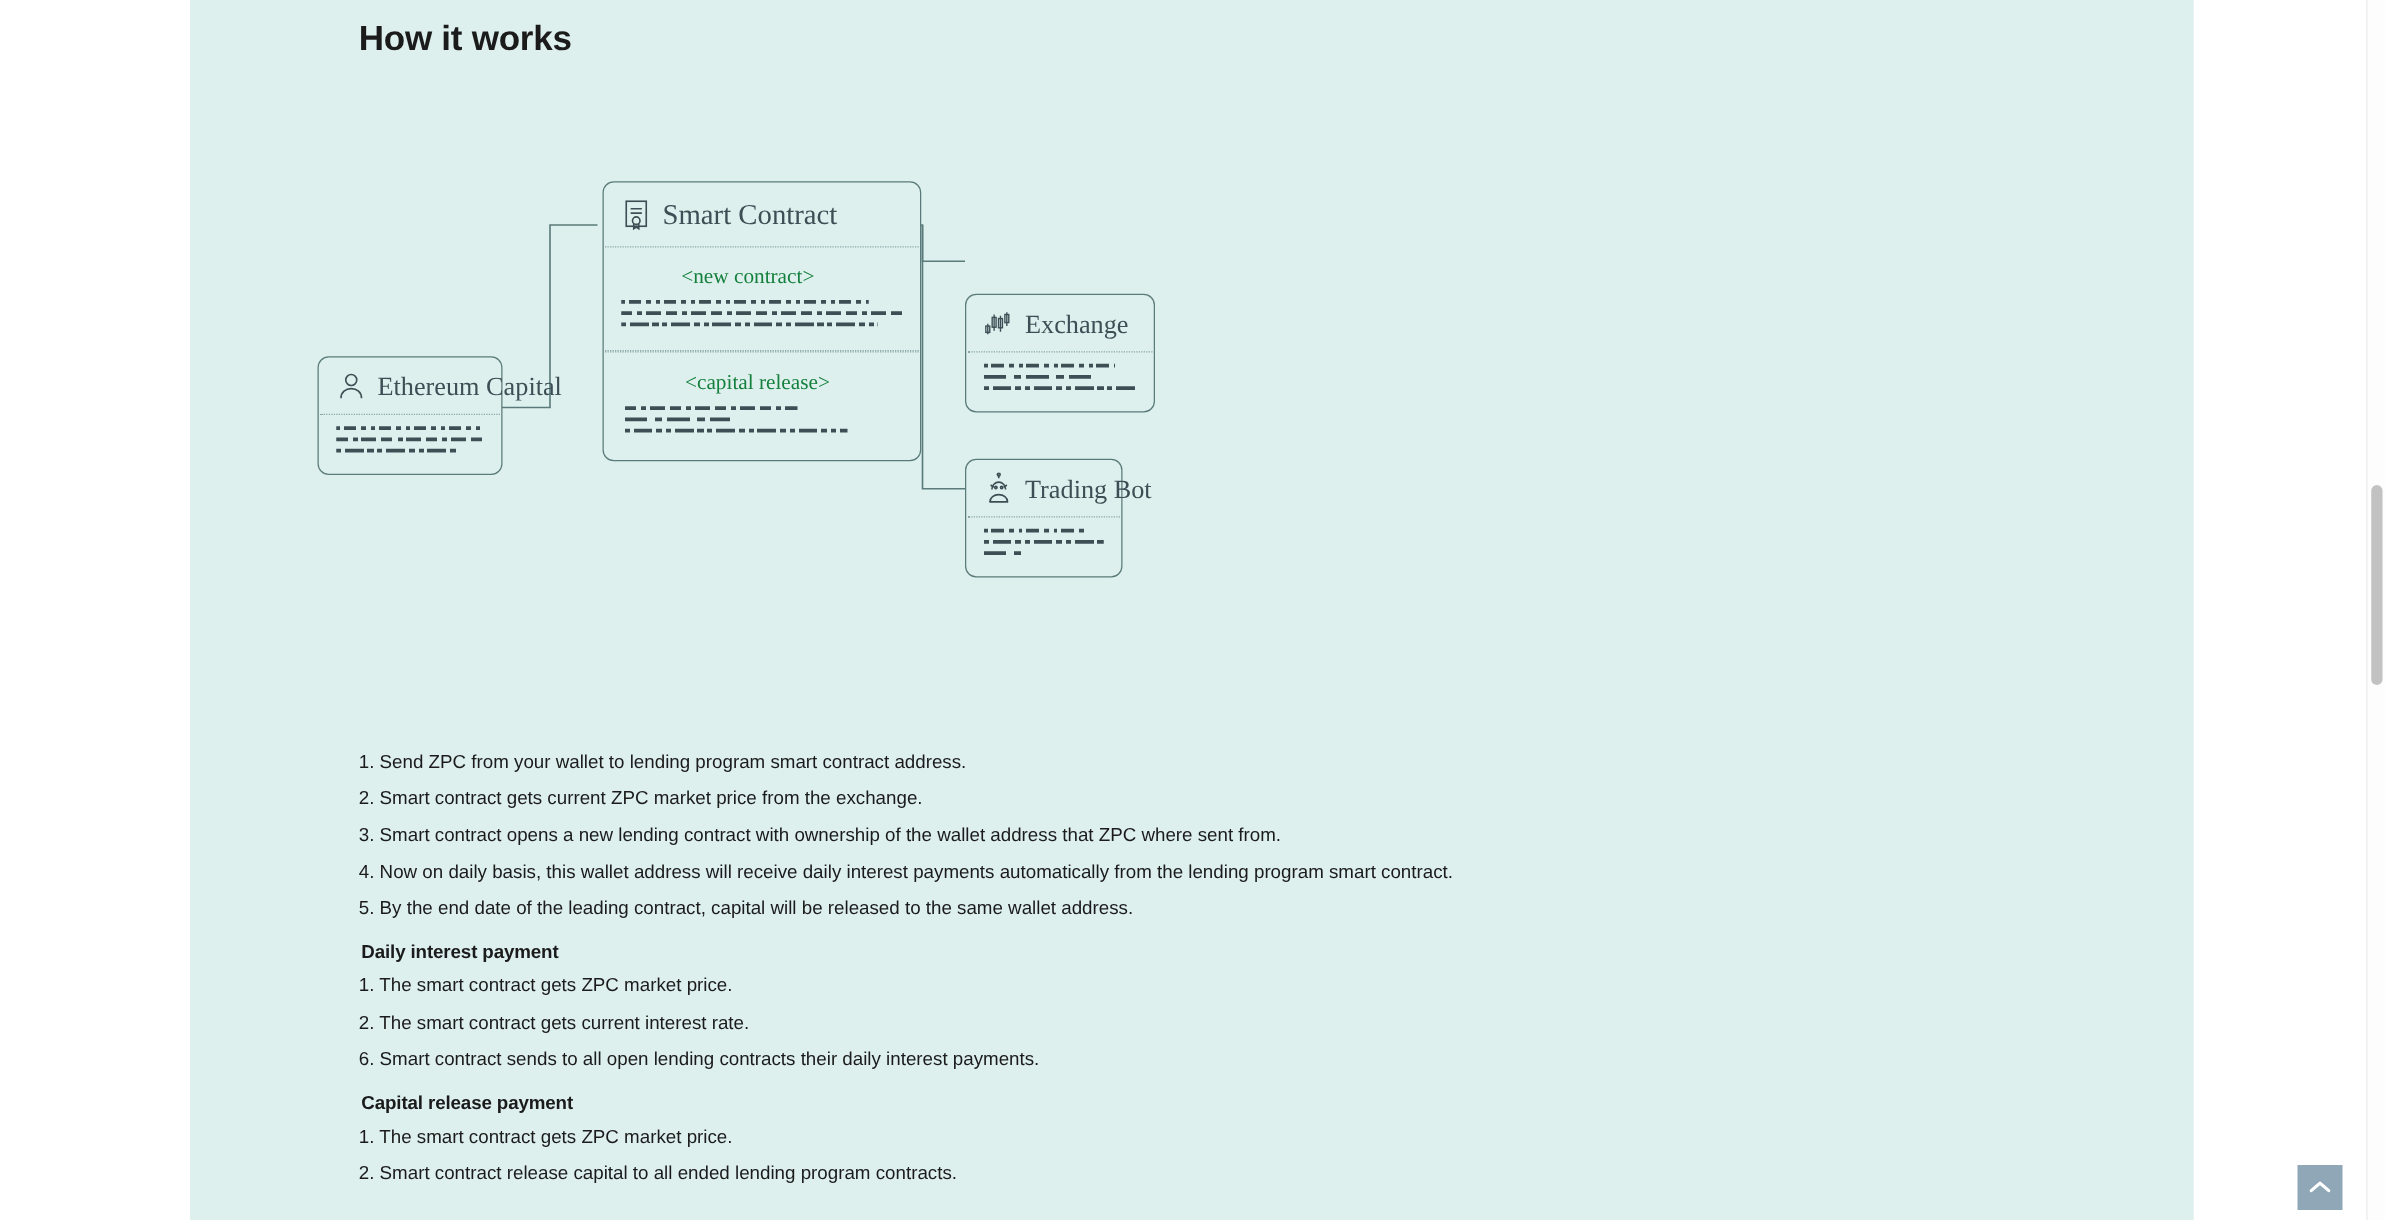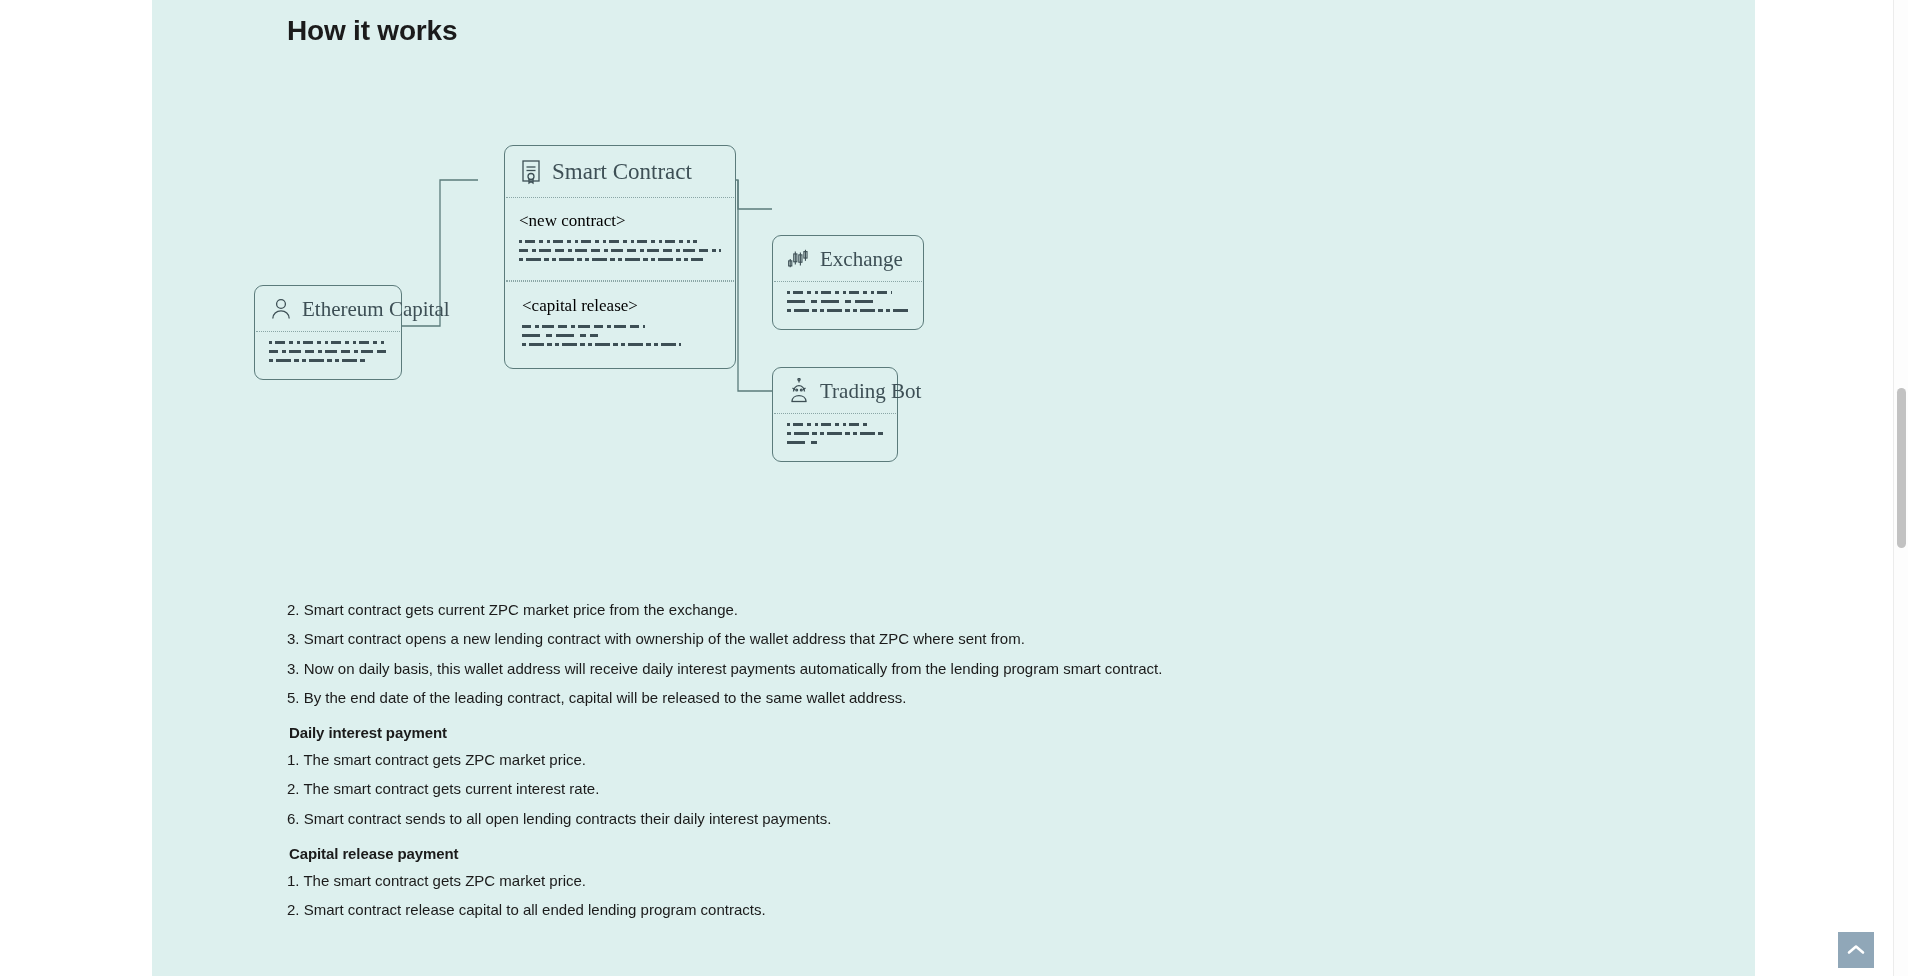--- a/index.html
+++ b/index.html
@@ -58,23 +58,24 @@
   .node-sep {
     border-top: 1px dotted #8aa6a6;
     height: 0;
     margin: 0 1px;
   }
   .node-body { padding: 9px 14px 11px 14px; }
 
   .sect-label {
     font-family: "Liberation Serif", serif;
     font-size: 17px;
-    color: #000000;
+    color: #15803d;
     margin-bottom: 9px;
     white-space: nowrap;
+    margin-left: 48px;
   }
 
   
   .ph { height: 3px; margin-bottom: 6px; background-repeat: repeat-x; }
   .ph.a { background-image: repeating-linear-gradient(90deg,#3d4f55 0 3px,transparent 3px 6px,#3d4f55 6px 16px,transparent 16px 20px,#3d4f55 20px 24px,transparent 24px 28px); }
   .ph.b { background-image: repeating-linear-gradient(90deg,#3d4f55 0 9px,transparent 9px 13px,#3d4f55 13px 17px,transparent 17px 20px,#3d4f55 20px 32px,transparent 32px 36px); }
   .ph.c { background-image: repeating-linear-gradient(90deg,#3d4f55 0 4px,transparent 4px 7px,#3d4f55 7px 22px,transparent 22px 25px,#3d4f55 25px 30px,transparent 30px 33px); }
   .ph.d { background-image: repeating-linear-gradient(90deg,#3d4f55 0 18px,transparent 18px 24px,#3d4f55 24px 30px,transparent 30px 34px); }
 
   
@@ -137,21 +138,21 @@
         <div class="node-title">Ethereum Capital</div>
       </div>
       <div class="node-sep"></div>
       <div class="node-body">
         <div class="ph a"></div>
         <div class="ph b"></div>
         <div class="ph c" style="width:82%"></div>
       </div>
     </div>
 
-    <div class="node" style="left:504px; top:145px; width:232px;">
+    <div class="node" style="left:482px; top:145px; width:255px;">
       <div class="node-head" style="padding-top:13px;padding-bottom:12px;">
         <svg class="icon" viewBox="0 0 24 26">
           <rect x="4" y="2" width="16" height="20" fill="none" stroke="#3d4f55" stroke-width="1.3"></rect>
           <line x1="7.5" y1="8" x2="16.5" y2="8" stroke="#3d4f55" stroke-width="1.3"></line>
           <line x1="7.5" y1="11.5" x2="16.5" y2="11.5" stroke="#3d4f55" stroke-width="1.3"></line>
           <circle cx="12" cy="17.5" r="3" fill="none" stroke="#3d4f55" stroke-width="1.3"></circle>
           <path d="M10 19.8 L10 24 L12 22.6 L14 24 L14 19.8" fill="none" stroke="#3d4f55" stroke-width="1.3"></path>
         </svg>
         <div class="node-title" style="font-size:23px;">Smart Contract</div>
       </div>
@@ -222,23 +223,24 @@
         <div class="ph c"></div>
         <div class="ph d" style="width:34%"></div>
       </div>
     </div>
 
   </div>
 
   <div class="steps">
 
     <div class="step-group">
+      <div class="step-line">1. Send ZPC from your wallet to lending program smart contract address.</div>
       <div class="step-line">2. Smart contract gets current ZPC market price from the exchange.</div>
       <div class="step-line">3. Smart contract opens a new lending contract with ownership of the wallet address that ZPC where sent from.</div>
-      <div class="step-line">3. Now on daily basis, this wallet address will receive daily interest payments automatically from the lending program smart contract.</div>
+      <div class="step-line">4. Now on daily basis, this wallet address will receive daily interest payments automatically from the lending program smart contract.</div>
       <div class="step-line">5. By the end date of the leading contract, capital will be released to the same wallet address.</div>
     </div>
 
     <div class="step-group">
       <div class="group-title">Daily interest payment</div>
       <div class="step-line">1. The smart contract gets ZPC market price.</div>
       <div class="step-line">2. The smart contract gets current interest rate.</div>
       <div class="step-line">6. Smart contract sends to all open lending contracts their daily interest payments.</div>
     </div>
 

